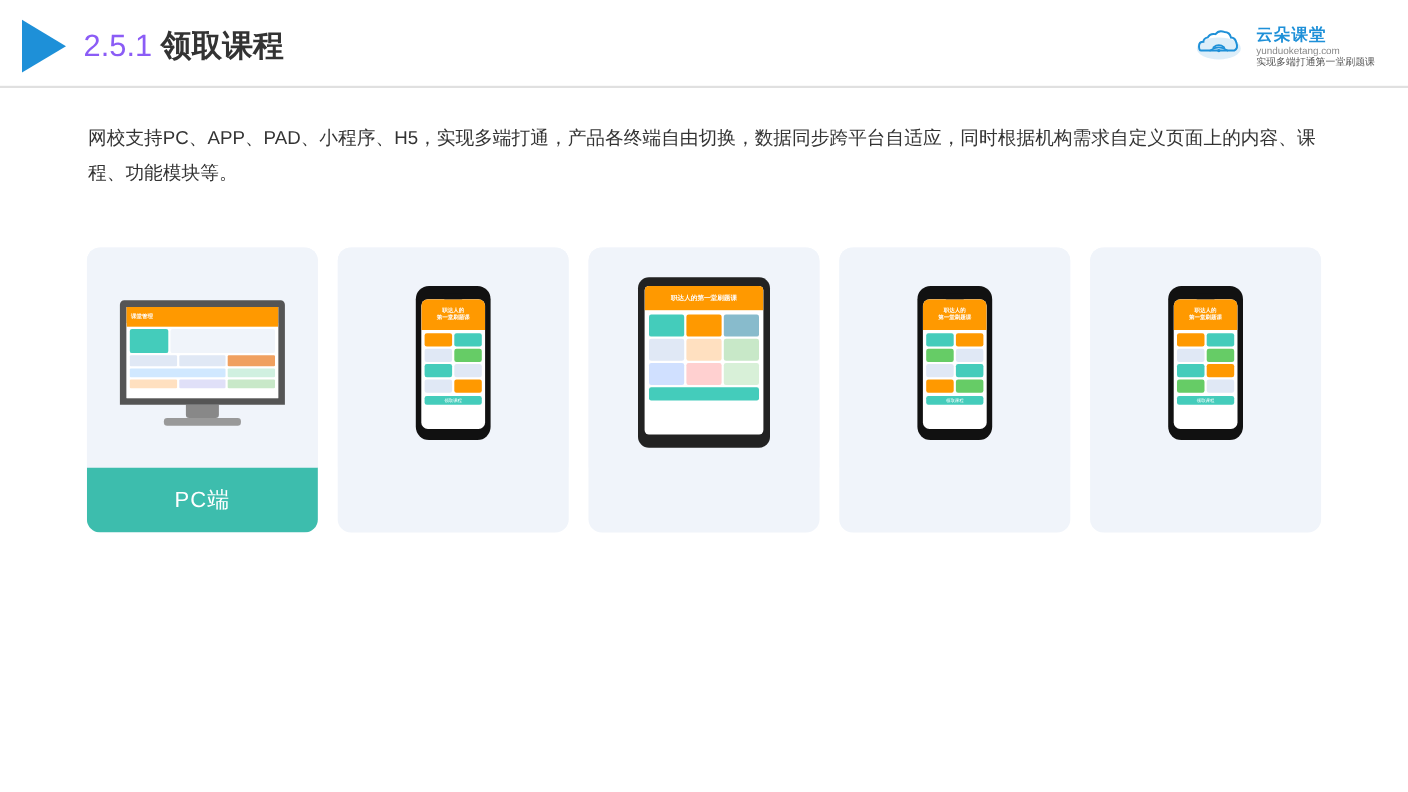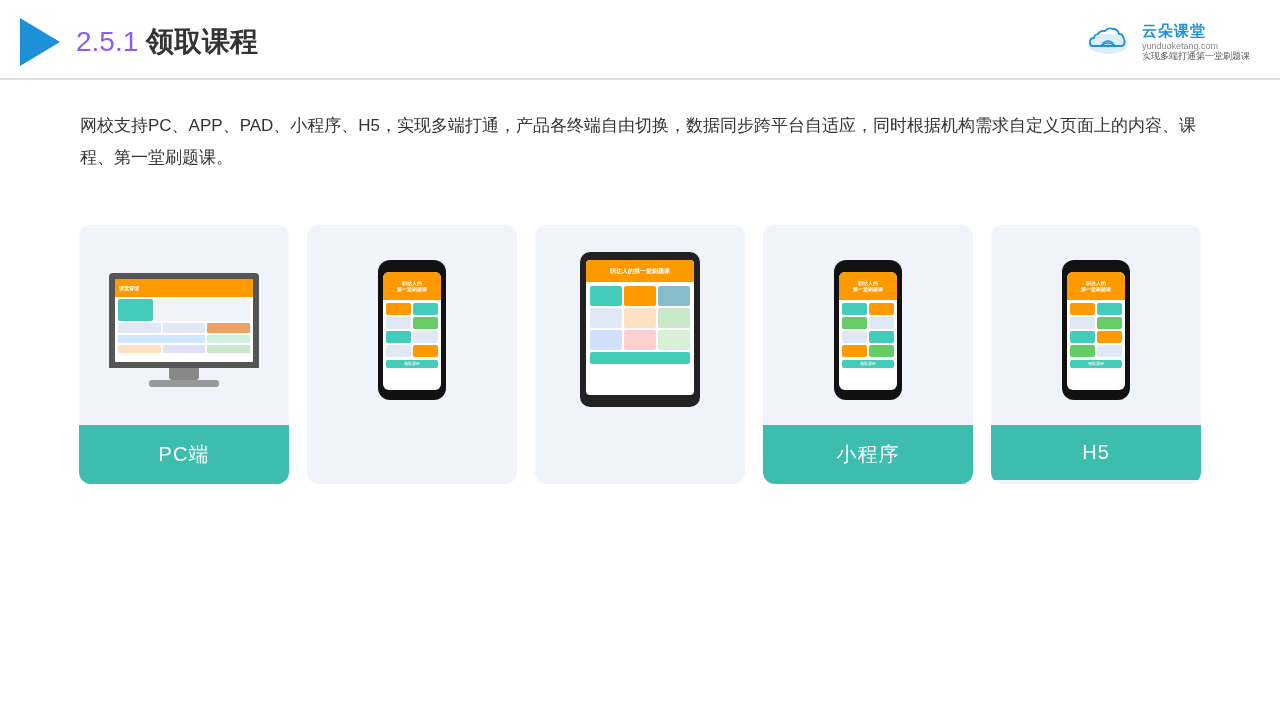--- a/index.html
+++ b/index.html
@@ -294,21 +294,21 @@
       <span class="logo-name">云朵课堂</span>
       <span class="logo-url">yunduoketang.com</span>
       <span class="logo-sub">
         <span>实现多端打通</span><span>第一堂刷题课</span>
       </span>
     </div>
   </div>
 </div>
 
 <div class="description">
-  <p>网校支持PC、APP、PAD、小程序、H5，实现多端打通，产品各终端自由切换，数据同步跨平台自适应，同时根据机构需求自定义页面上的内容、课程、第一堂刷题课。</p>
+  <p>网校支持PC、APP、PAD、小程序、H5，实现多端打通，产品各终端自由切换，数据同步跨平台自适应，同时根据机构需求自定义页面上的内容、课程、功能模块等。</p>
 </div>
 
 <div class="cards-container">
 
   <div class="card">
     <div class="card-image-area">
       <div class="pc-mockup">
         <div class="pc-screen">
           <div class="pc-screen-content">
 
@@ -425,21 +425,20 @@
             </div>
             <div class="phone-row">
               <div class="phone-block phone-block-orange"></div>
               <div class="phone-block phone-block-green"></div>
             </div>
             <div style="height:8px;background:#4cb;border-radius:2px;margin-top:3px;font-size:4px;color:#fff;display:flex;align-items:center;justify-content:center;">领取课程</div>
           </div>
         </div>
       </div>
     </div>
-    <div class="card-label">小程序</div>
   </div>
 
   <div class="card">
     <div class="card-image-area">
       <div class="phone-mockup">
         <div class="phone-notch"></div>
         <div class="phone-screen">
           <div class="phone-screen-header">
             <div class="phone-screen-header-text">职达人的<br>第一堂刷题课</div>
           </div>
@@ -458,16 +457,15 @@
             </div>
             <div class="phone-row">
               <div class="phone-block phone-block-green"></div>
               <div class="phone-block"></div>
             </div>
             <div style="height:8px;background:#4cb;border-radius:2px;margin-top:3px;font-size:4px;color:#fff;display:flex;align-items:center;justify-content:center;">领取课程</div>
           </div>
         </div>
       </div>
     </div>
-    <div class="card-label">H5</div>
   </div>
 
 </div>
 
 </body></html>

